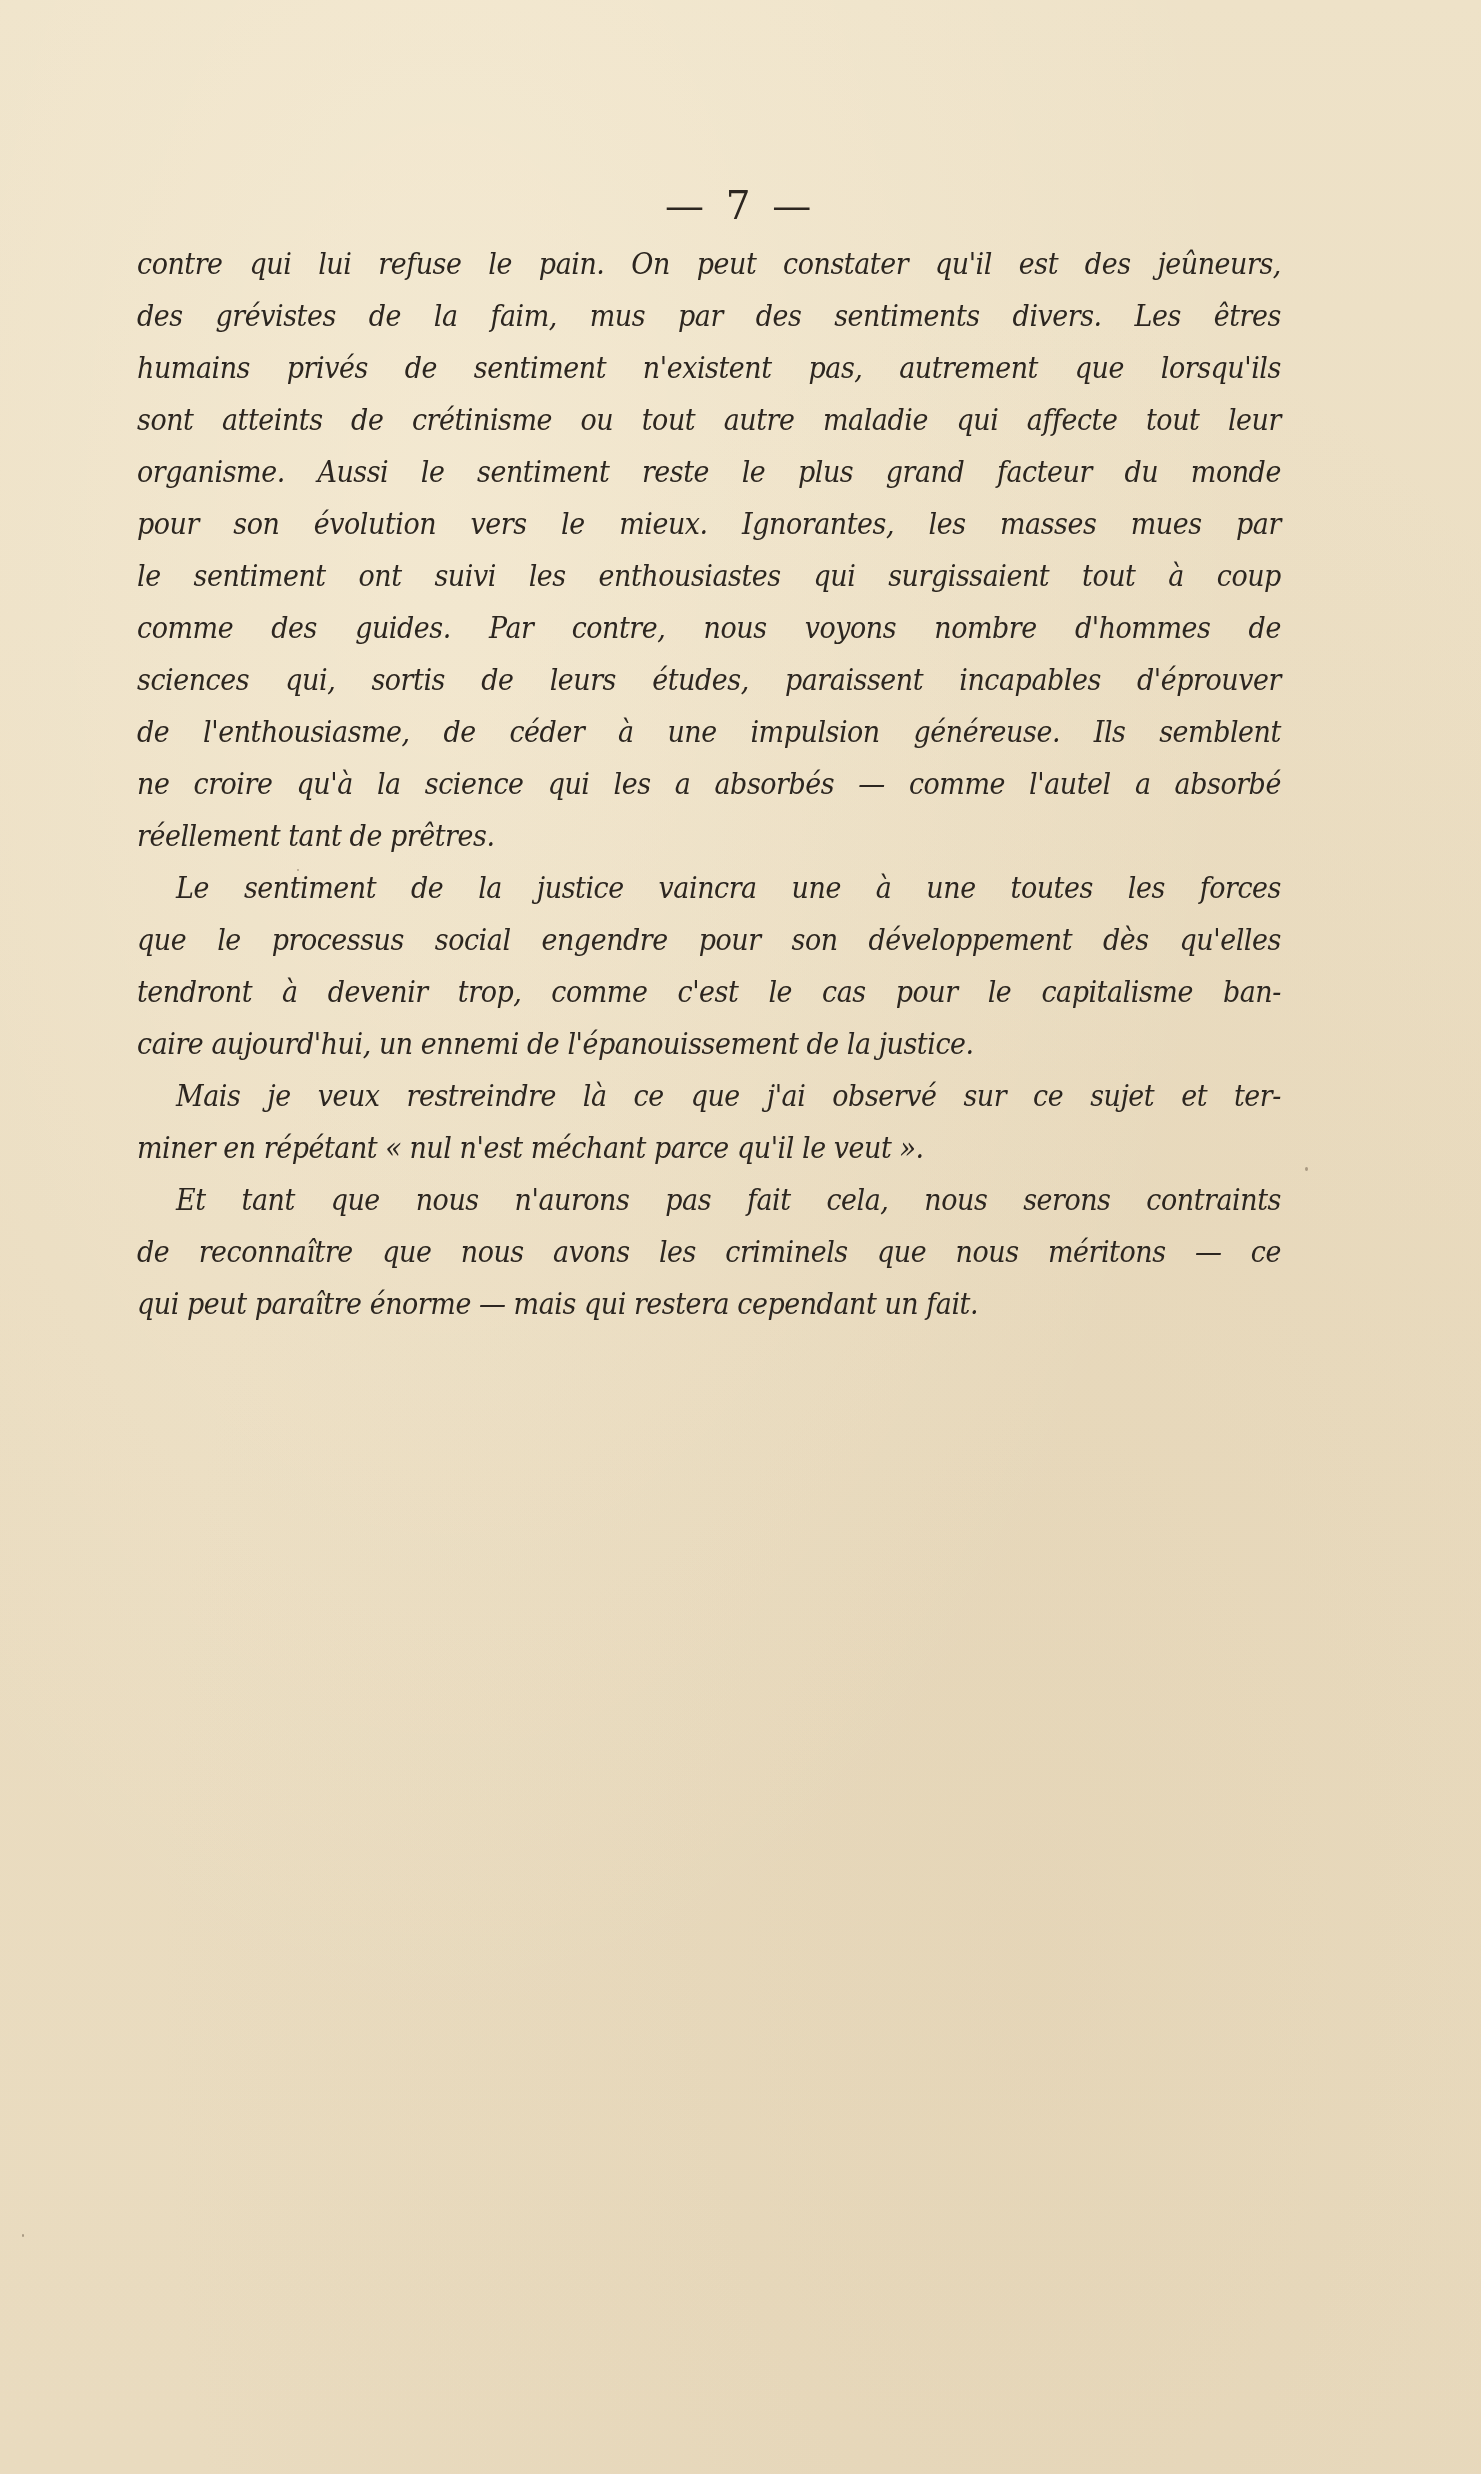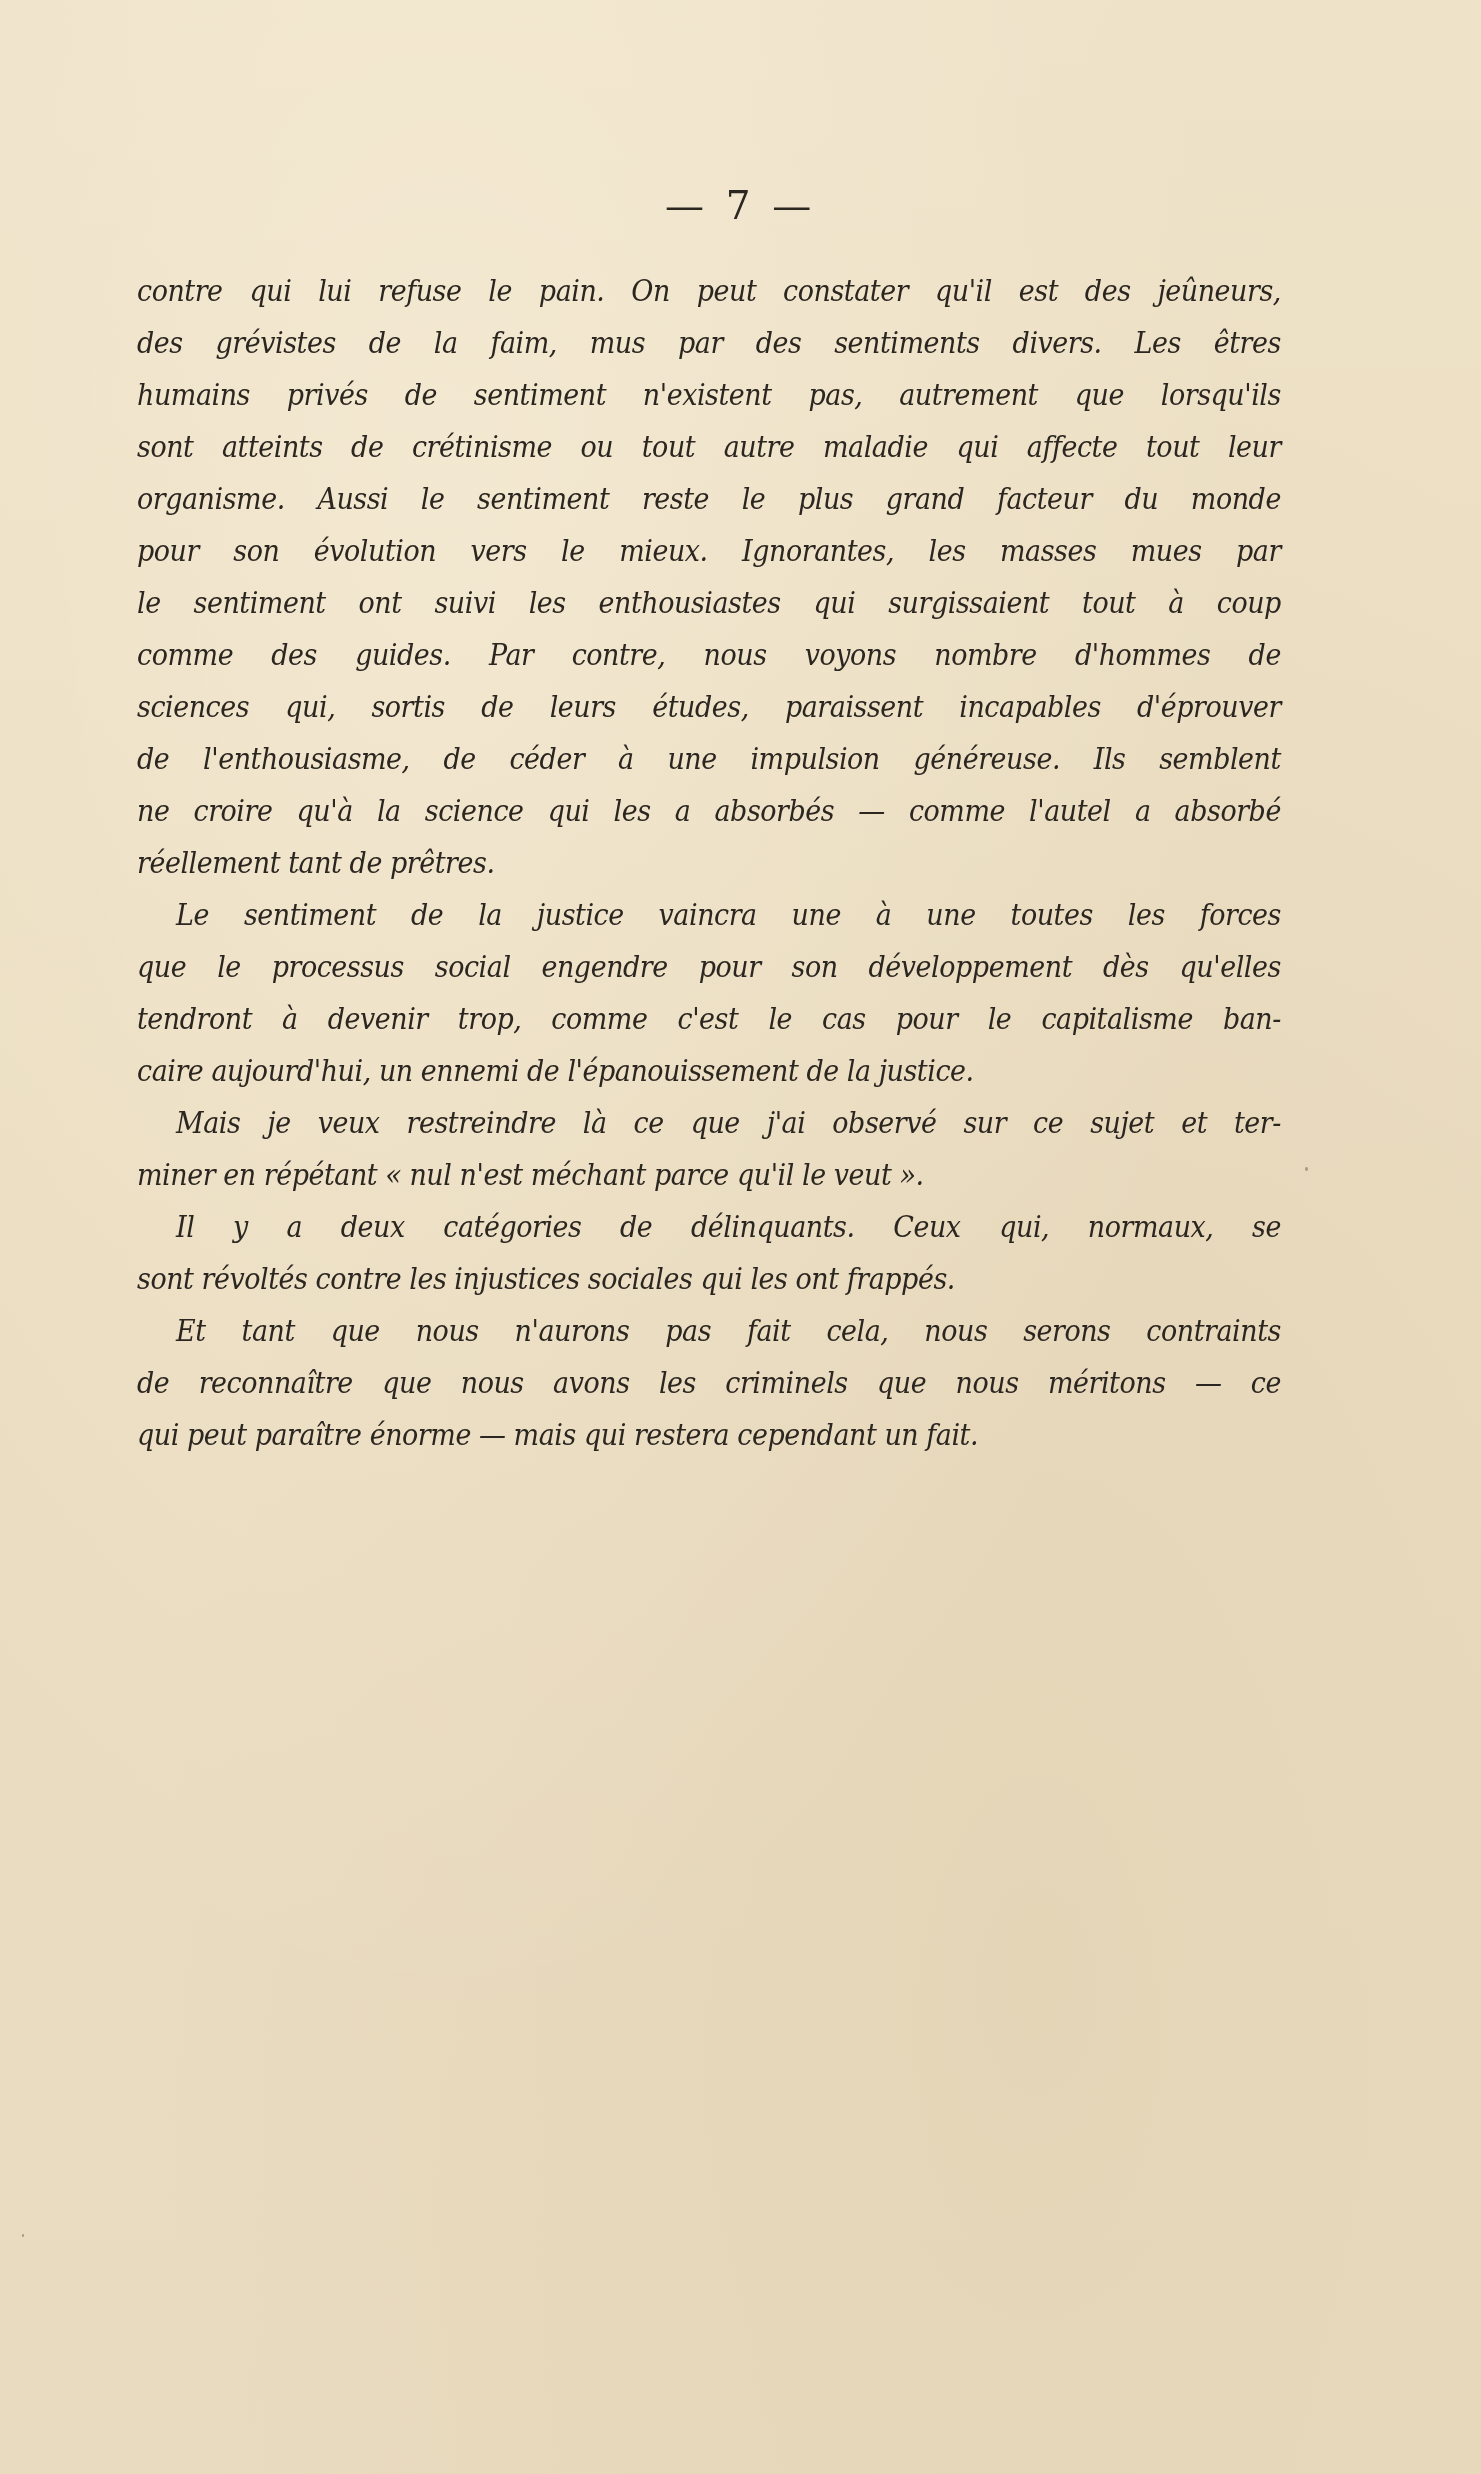--- a/index.html
+++ b/index.html
@@ -32,21 +32,21 @@
     width: 1481px;
     text-align: center;
     font-family: "DejaVu Serif", serif;
     font-size: 39px;
     letter-spacing: 4.7px;
     color: #2c2620;
   }
   .text-block {
     position: absolute;
     left: 137px;
-    top: 265px;
+    top: 238px;
     width: 1144px;
   }
   .line {
     display: block;
     height: 52px;
     line-height: 52px;
     font-family: "DejaVu Serif", serif;
     font-style: italic;
     font-size: 29px;
     white-space: nowrap;
@@ -101,24 +101,20 @@
       <span class="line">tendront à devenir trop, comme c'est le cas pour le capitalisme ban-</span>
       <span class="line last">caire aujourd'hui, un ennemi de l'épanouissement de la justice.</span>
     </div>
 
     <div>
       <span class="line indent">Mais je veux restreindre là ce que j'ai observé sur ce sujet et ter-</span>
       <span class="line last">miner en répétant « nul n'est méchant parce qu'il le veut ».</span>
     </div>
 
 
-    <div>
-      <span class="line indent">Il y a deux catégories de délinquants. Ceux qui, normaux, se</span>
-      <span class="line last">sont révoltés contre les injustices sociales qui les ont frappés.</span>
-    </div>
 
 
 
     <div>
       <span class="line indent">Et tant que nous n'aurons pas fait cela, nous serons contraints</span>
       <span class="line">de reconnaître que nous avons les criminels que nous méritons — ce</span>
       <span class="line last">qui peut paraître énorme — mais qui restera cependant un fait.</span>
     </div>
 
   </div>

